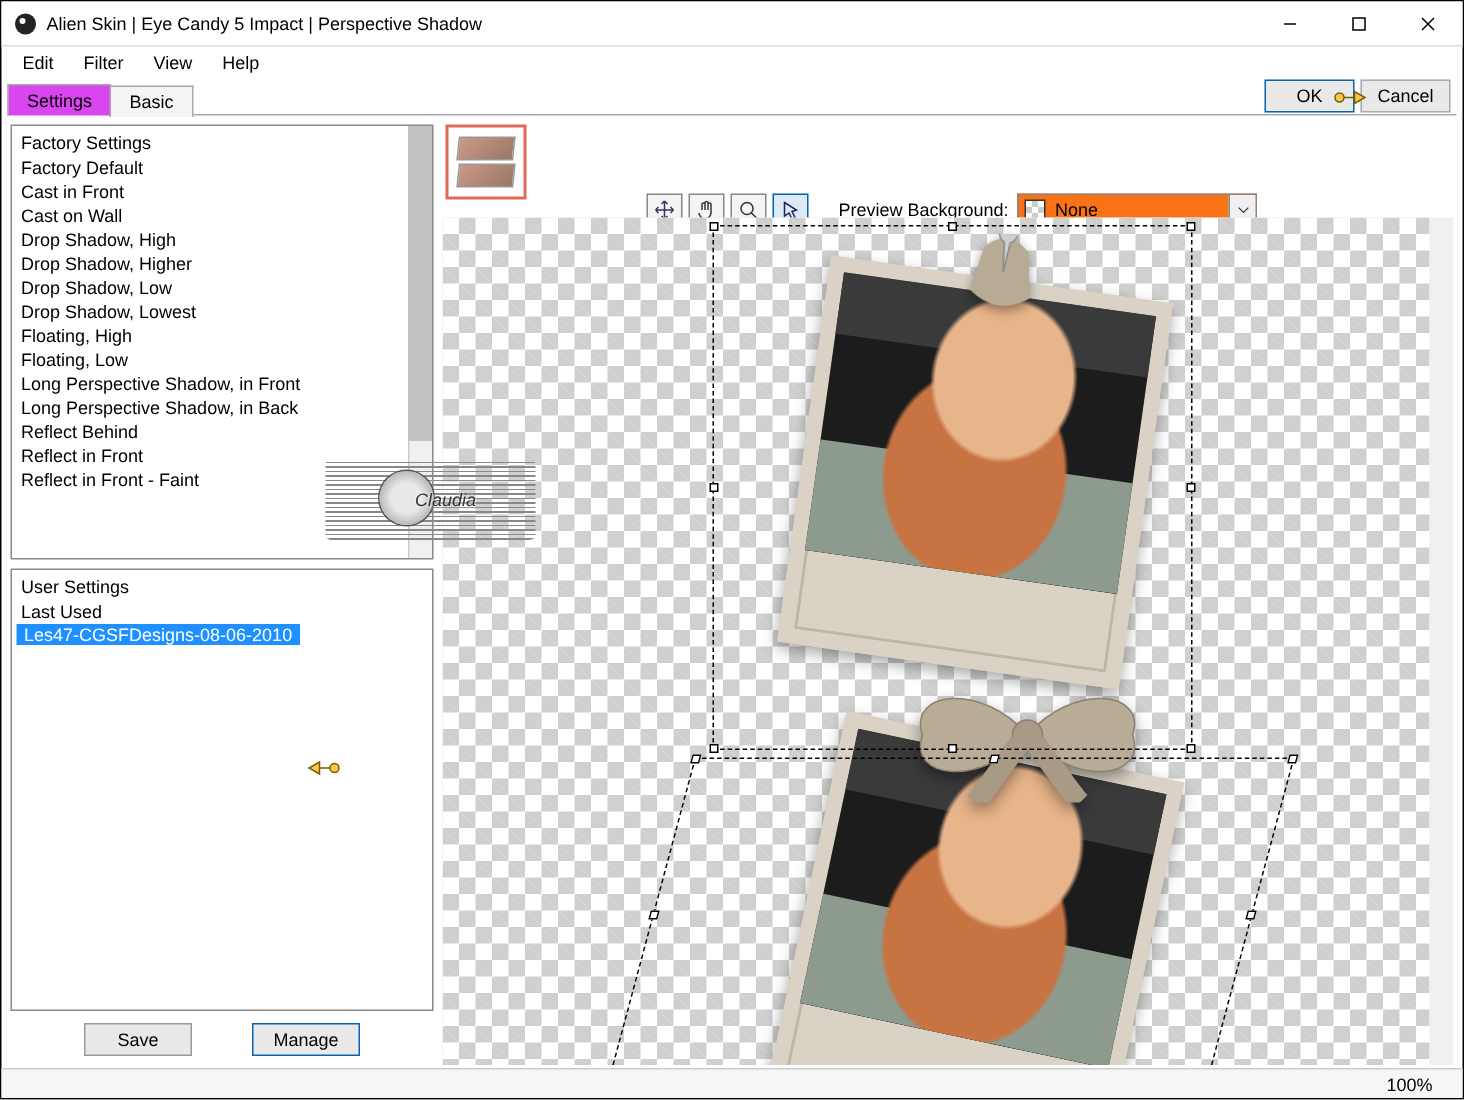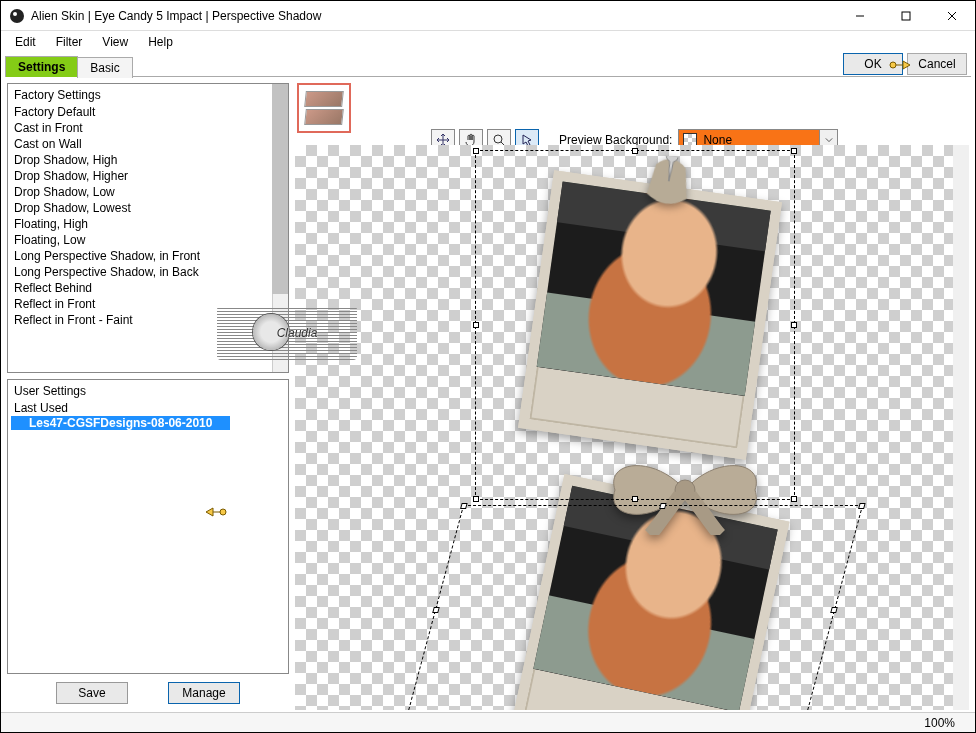--- a/index.html
+++ b/index.html
@@ -21,35 +21,35 @@
   .winbtns { display:flex; height:100%; }
   .winbtn { width:46px; display:flex; align-items:center; justify-content:center; }
   .winbtn svg { width:10px; height:10px; }
   
   .menubar { height:22px; display:flex; align-items:center; padding:0 4px; font-size:12px;text-align:center; }
   .menuitem { padding:2px 10px; }
   
   .tabrow { height:24px; display:flex; align-items:flex-end; padding:0 4px; font-size:12px; }
   .tab { padding:3px 12px 3px 12px; border:1px solid #aaa; border-bottom:none; background:#fff; margin-right:-1px; position:relative; }
   .tab.inactive { background:#f4f4f4; top:1px; }
-  .tab.active { background:#84cc16; z-index:2;font-weight:bold; }
+  .tab.active { background:#d946ef; z-index:2; }
   .tabline { border-bottom:1px solid #aaa; flex:1; height:1px; align-self:flex-end; }
   
   .body { flex:1; display:flex; padding:6px 6px 2px 6px; gap:6px; overflow:hidden; }
   .leftcol { width:282px; display:flex; flex-direction:column; gap:6px; }
   .listbox { border:1px solid #888; background:#fff; font-size:12px; position:relative; overflow:hidden; }
   .listbox .scroll { position:absolute; right:0; top:0; bottom:0; width:16px; background:#f0f0f0; border-left:1px solid #ccc; }
   .listbox .thumb { position:absolute; right:0; top:0; width:16px; background:#c2c2c2; }
   .listbox .content { padding:2px 0 2px 0; margin-right:16px; }
   .lh { padding:2px 6px; }
   .li { padding:1px 6px 1px 6px; white-space:nowrap; }
   #factorybox { height:290px; }
   #factorybox .thumb { height:210px; }
   #userbox { flex:1; }
-  .li.sel { background:#1e90ff; color:#fff; display:inline-block; margin-left:3px; padding:0 18px;font-weight:bold; }
+  .li.sel { background:#1e90ff; color:#fff; display:inline-block; margin-left:3px; padding:0 5px; }
   .btnrow { display:flex; gap:40px; justify-content:center; padding:2px 0 6px 0; }
   .btn { min-width:72px; height:22px; font-size:12px; background:#e9e9e9; border:1px solid #999; display:flex; align-items:center; justify-content:center; padding:0 8px; }
   .btn.primary { border:1px solid #0a64ad; }
   
   .rightcol { flex:1; display:flex; flex-direction:column; }
   .toprow { height:54px; display:flex; align-items:flex-start; gap:8px; padding:0 2px; }
   .thumbbox { width:54px; height:50px; border:2px solid #e0695a; background:#fff; display:flex; flex-direction:column; align-items:center; justify-content:center; gap:2px; padding:3px; }
   .thumbbox .mini { width:38px; height:16px; background:linear-gradient(135deg,#c98,#976); border:1px solid #999; transform:skewX(-6deg); }
   .toolrow { display:flex; align-items:center; gap:4px; margin-top:46px; }
   .tool { width:24px; height:22px; border:1px solid #888; background:#f4f4f4; display:flex; align-items:center; justify-content:center; }

